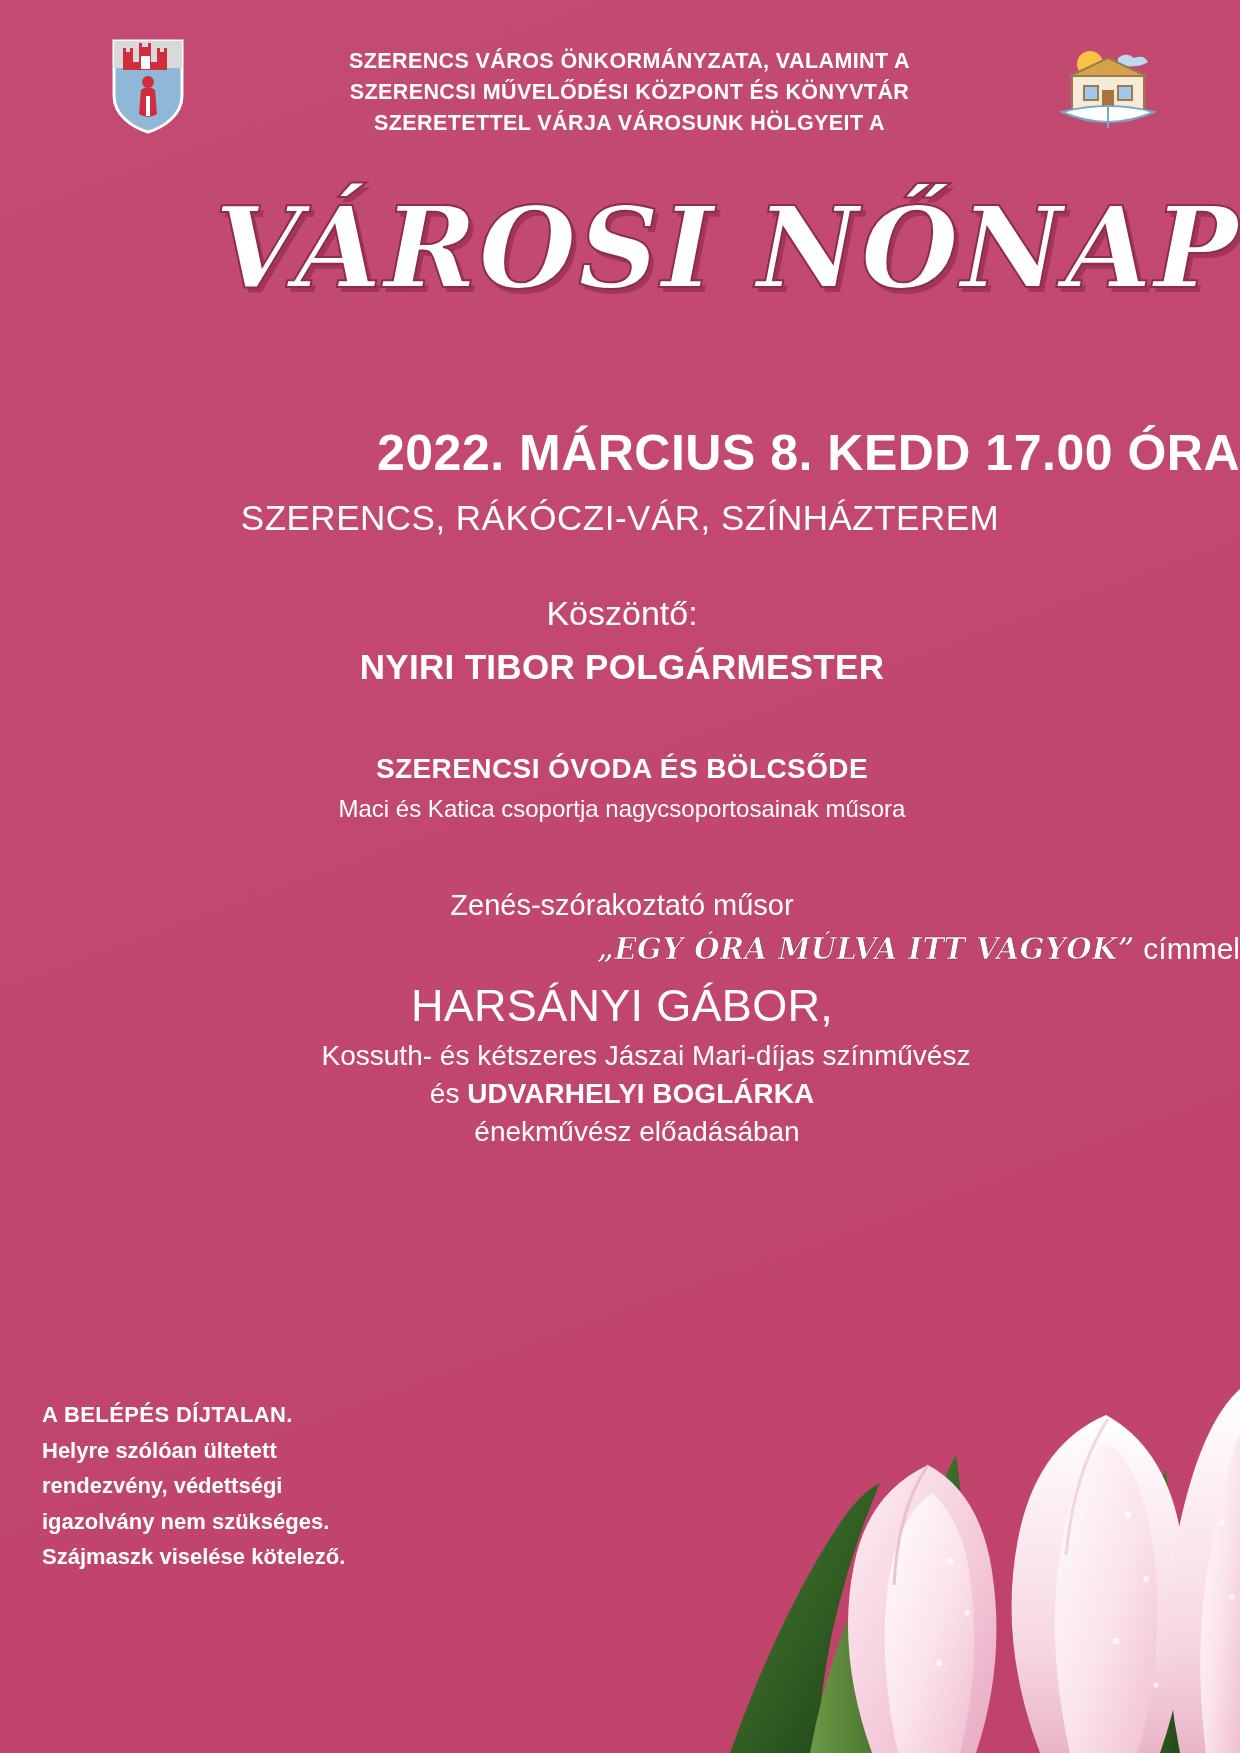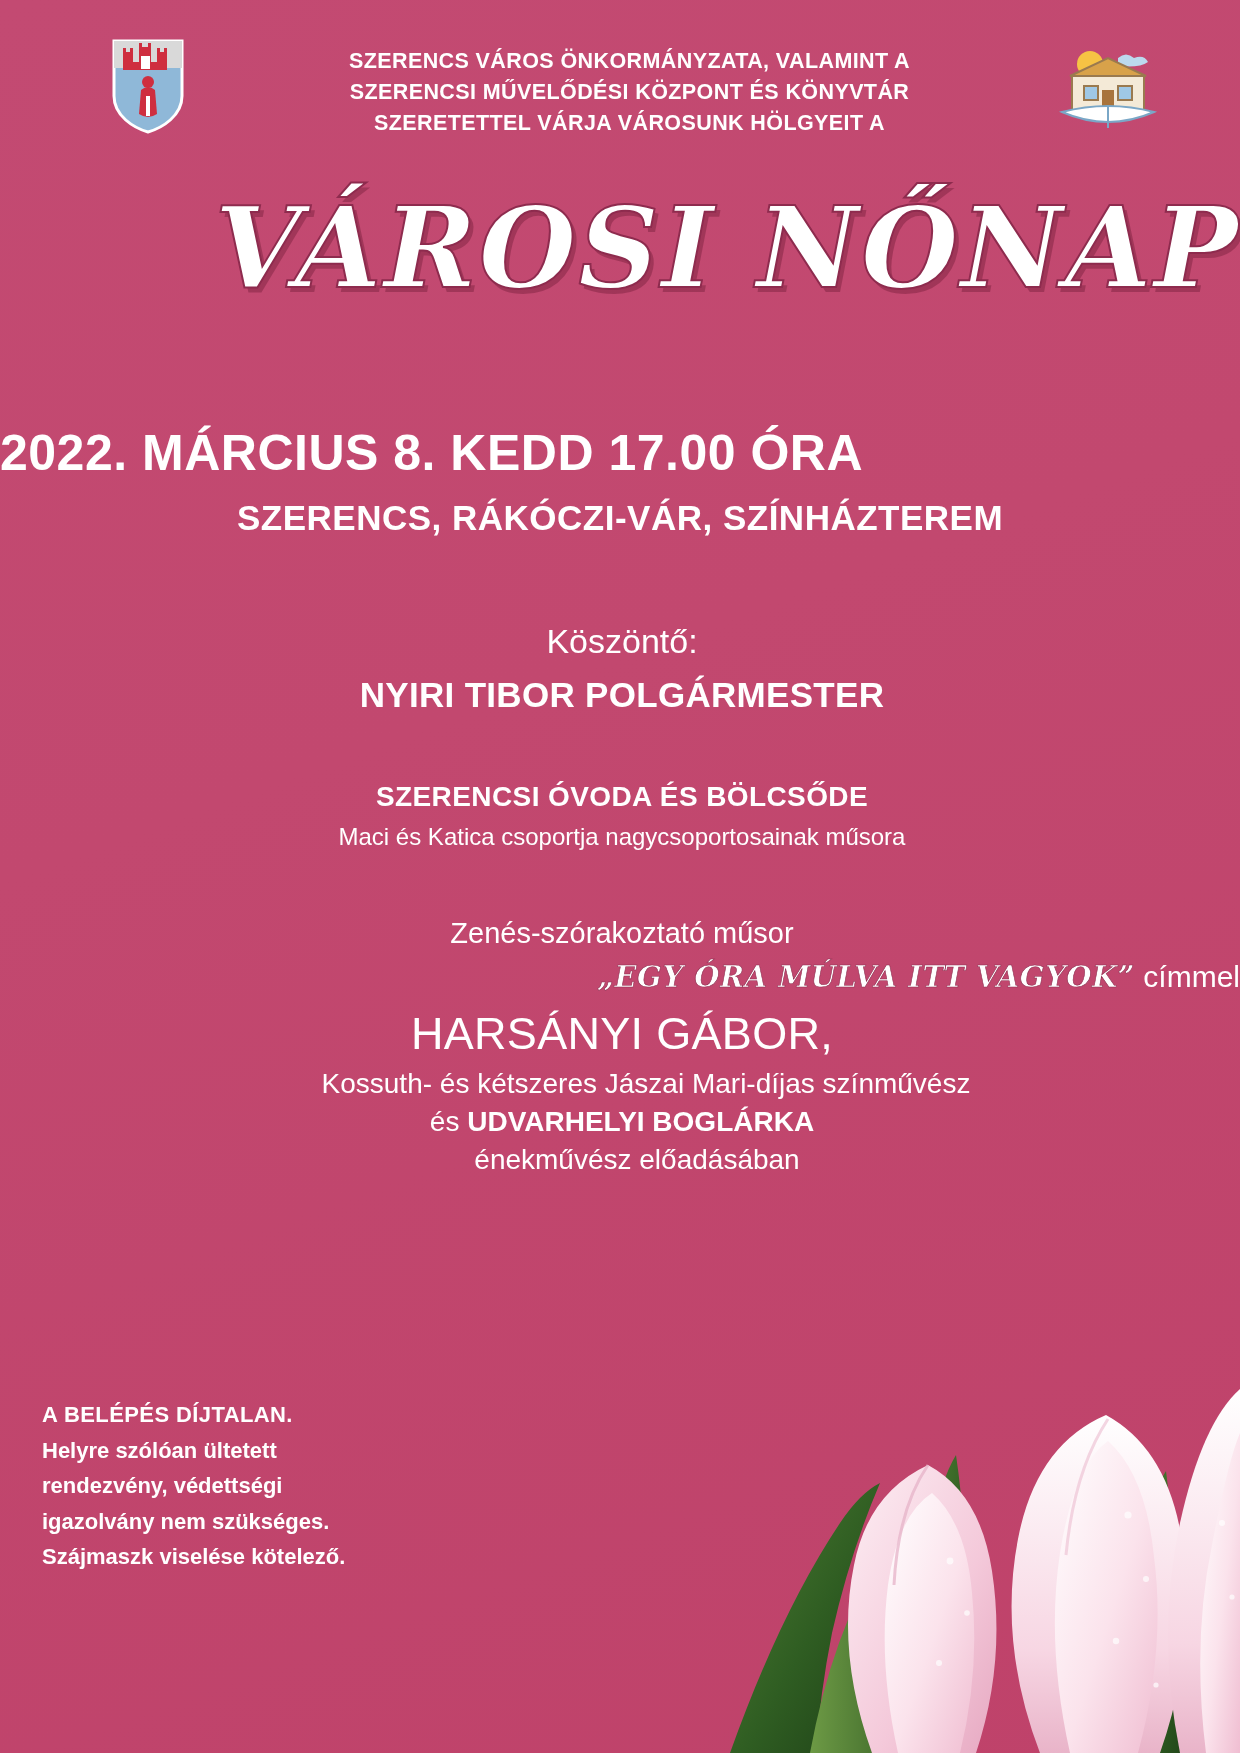--- a/index.html
+++ b/index.html
@@ -85,46 +85,45 @@
     font-size: 29px;
     font-weight: bold;
     letter-spacing: 1.2px;
   }
 
   
   .date-line {
     position: absolute;
     top: 424px;
     left: 0; right: 0;
-    text-align: left;
+    text-align: right;
     font-size: 50px;
     font-weight: bold;
     letter-spacing: 0.5px;
     white-space: nowrap;
   }
   .venue-line {
     position: absolute;
     top: 498px;
     left: 0; right: 0;
     text-align: center;
     font-size: 35px;
-    font-weight: bold;
+    font-weight: normal;
     letter-spacing: 0.5px;
     white-space: nowrap;
   }
 
   
   .program {
     position: absolute;
     top: 592px;
     left: 4px;
     right: 0;
     text-align: center;
     z-index: 4;
-    margin-top: 28px;
   }
   .greet-label {
     font-size: 34px;
     font-weight: normal;
     line-height: 1.25;
   }
   .greet-name {
     font-size: 35px;
     font-weight: bold;
     letter-spacing: 0.3px;

